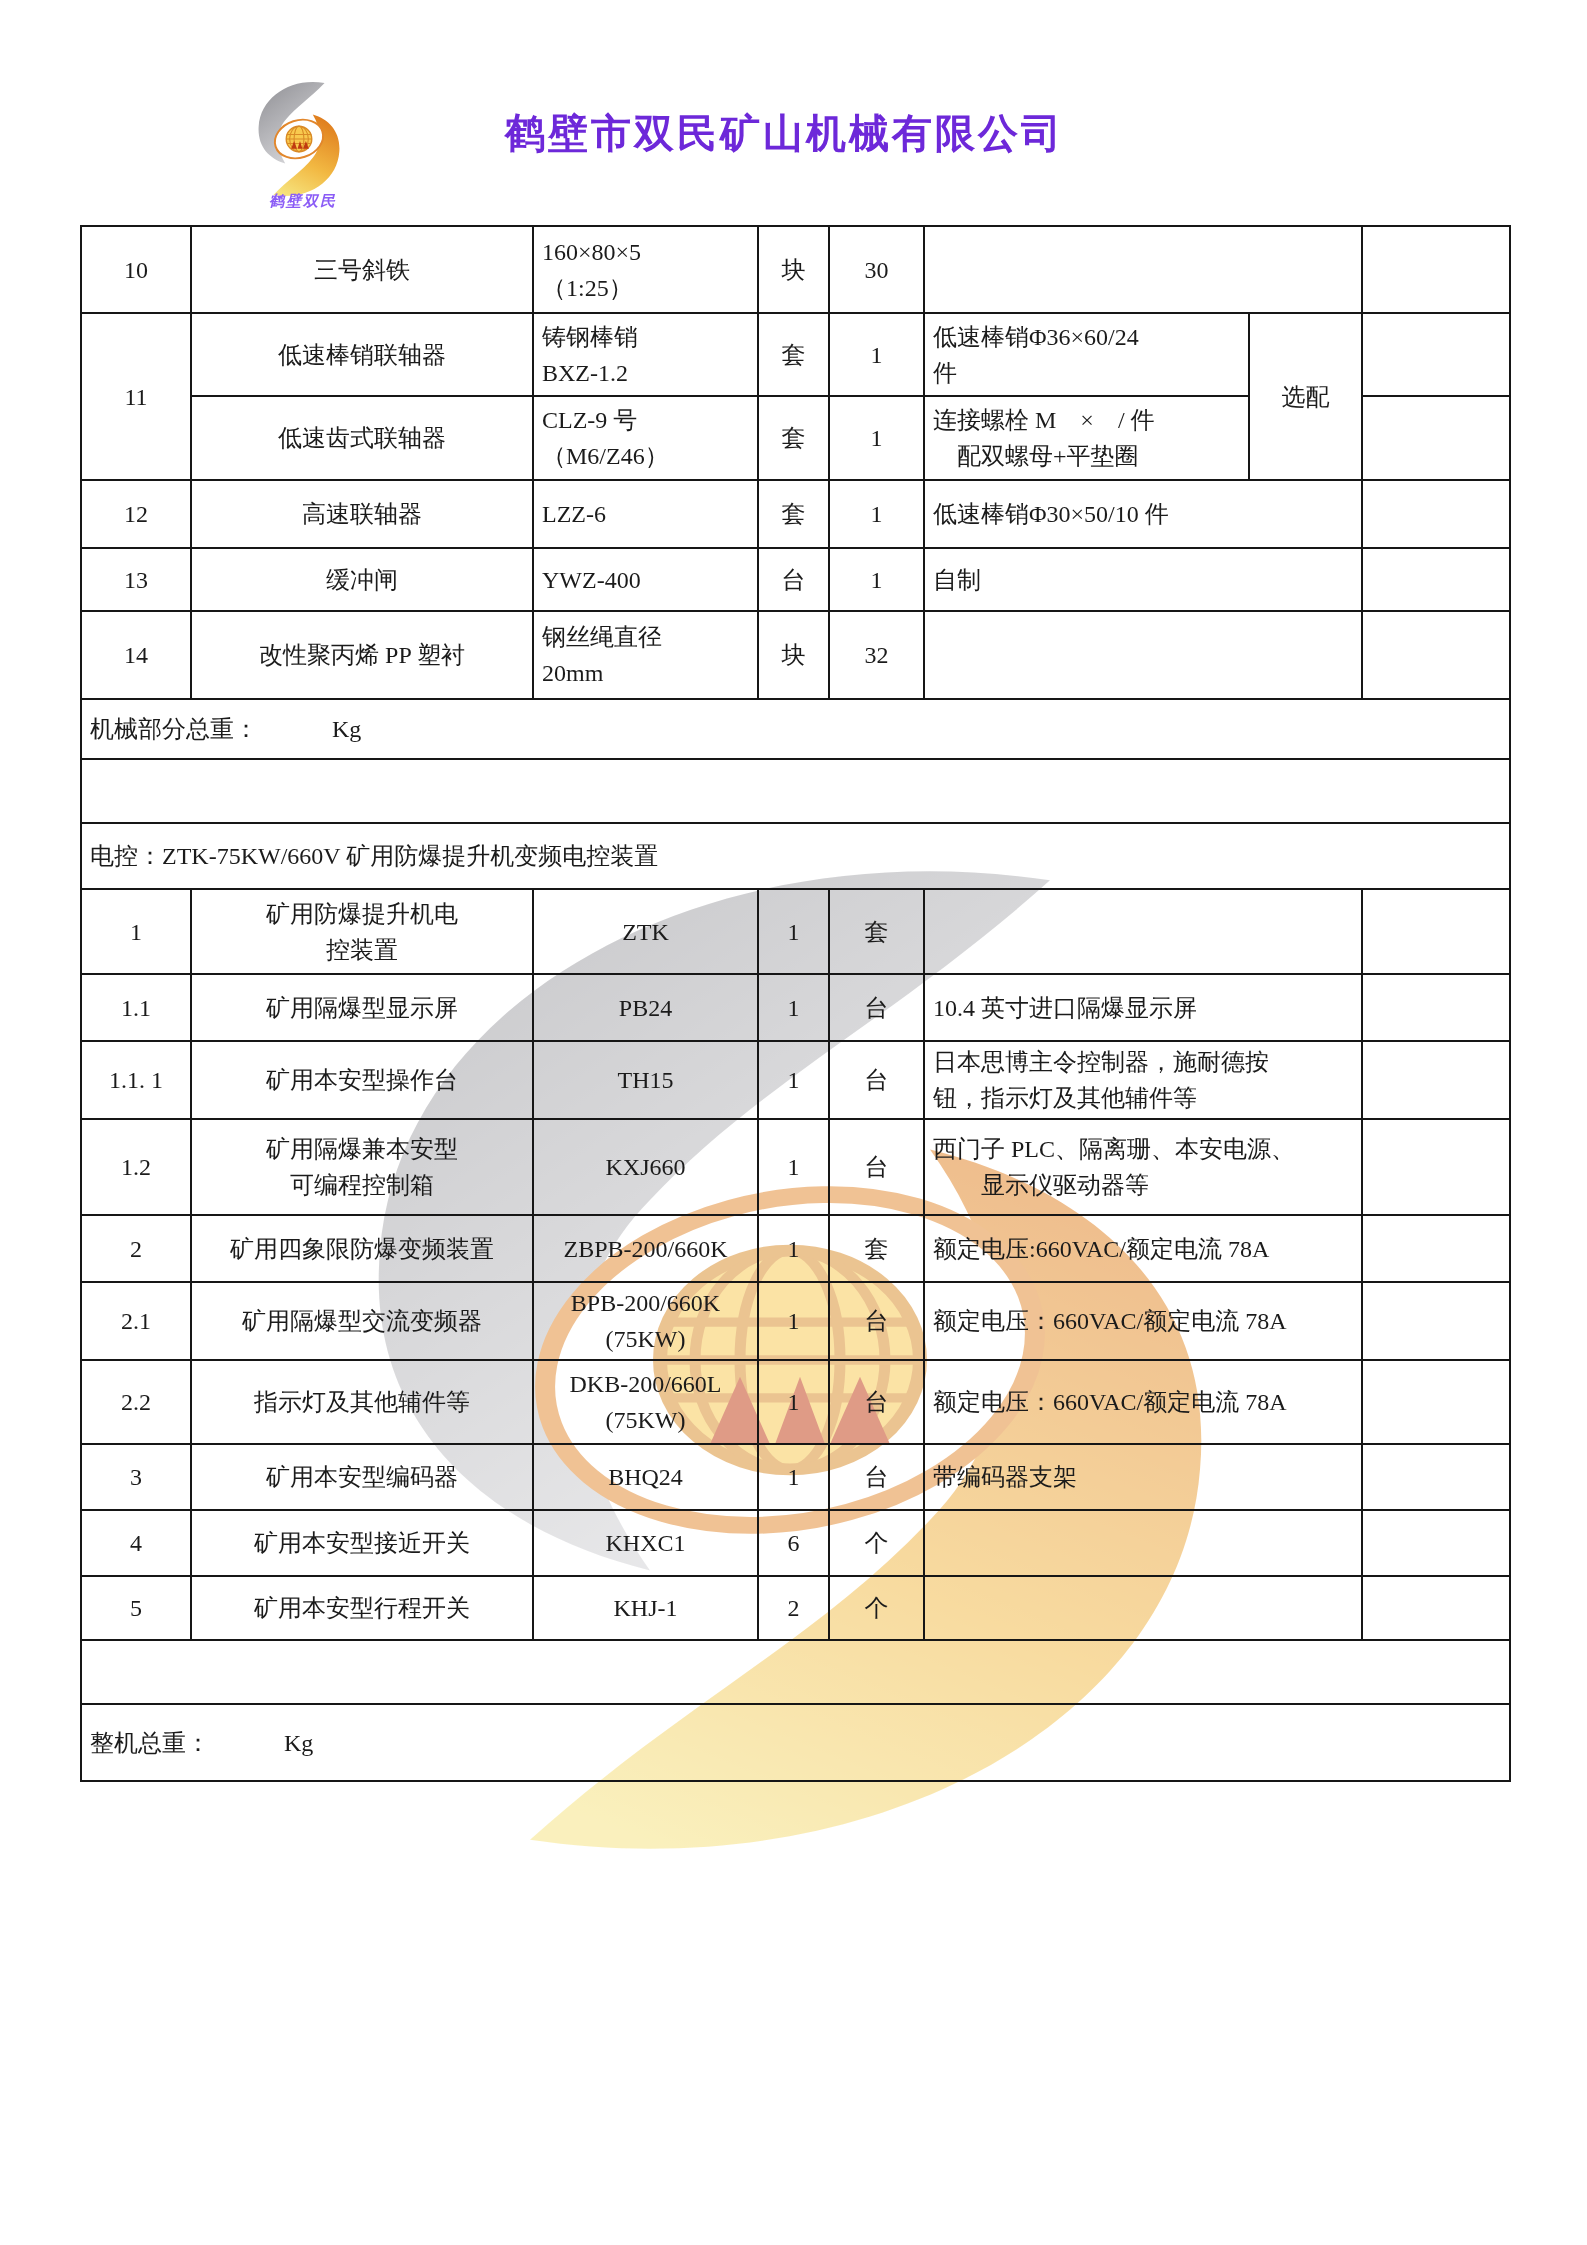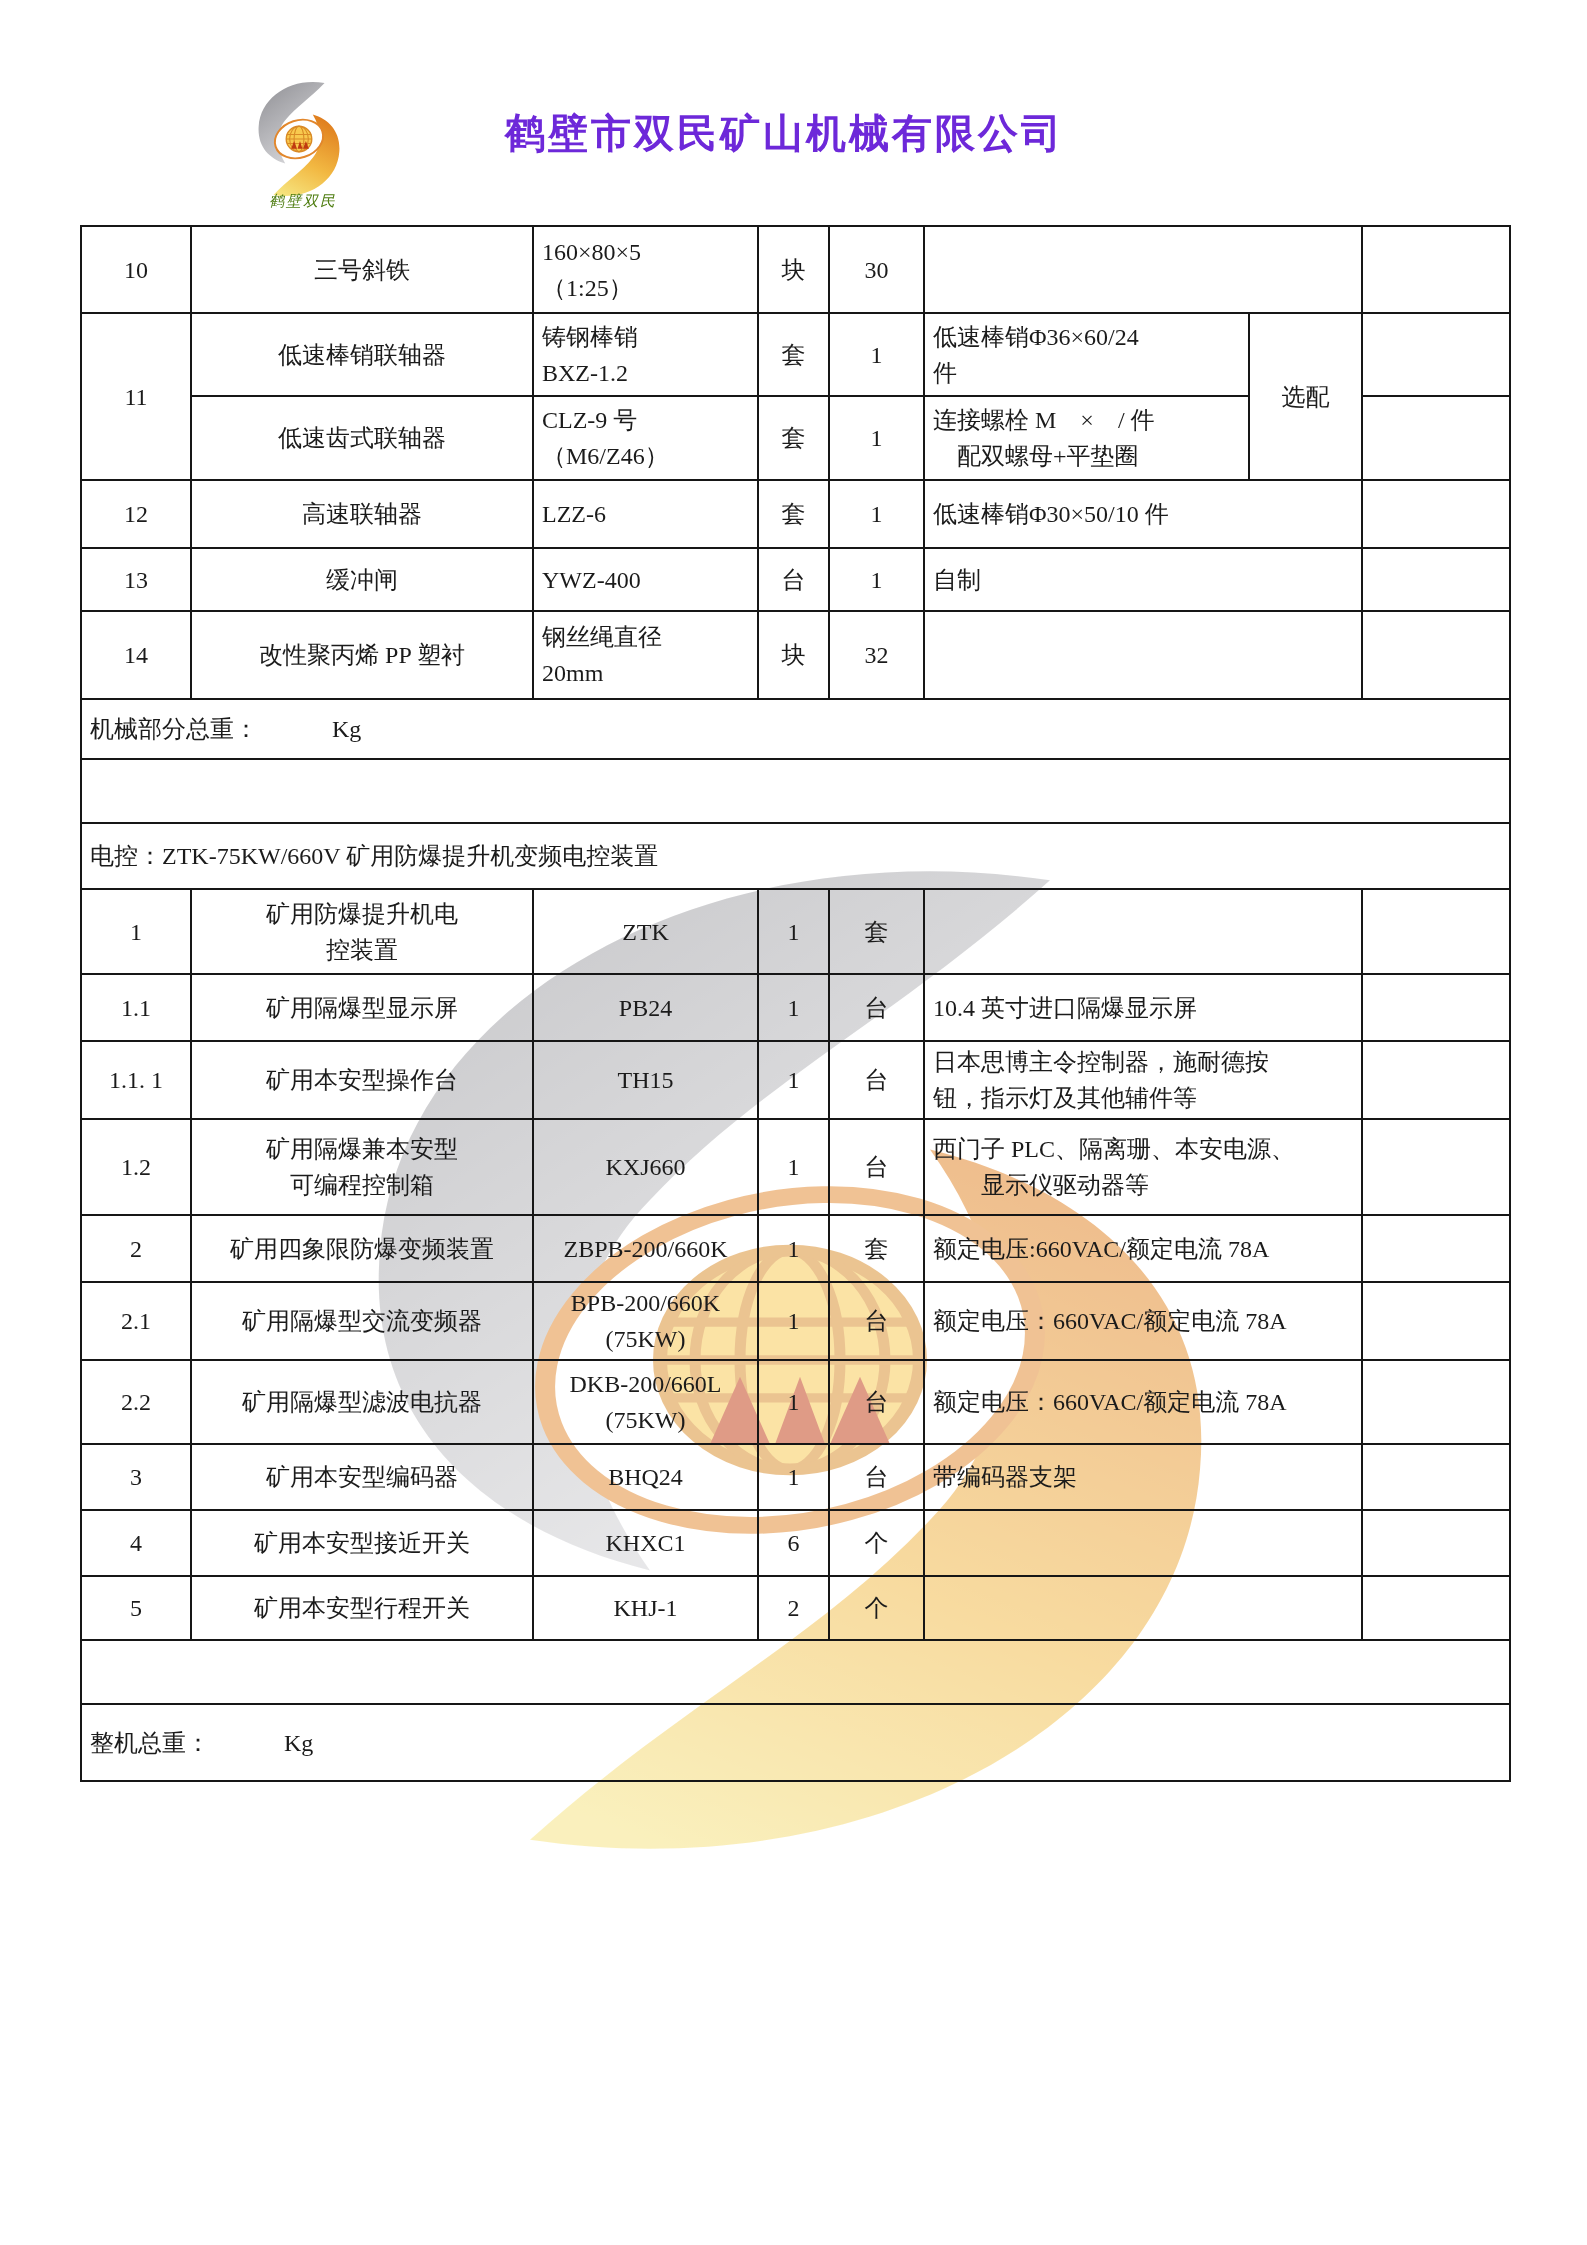--- a/index.html
+++ b/index.html
@@ -4,21 +4,21 @@
 <style>
   html,body{margin:0;padding:0;}
   body{
     width:1587px;height:2245px;position:relative;background:#ffffff;
     font-family:"Liberation Serif","DejaVu Serif",serif;color:#1b1b1b;
     overflow:hidden;
   }
   
   .logo-box{position:absolute;left:248px;top:80px;width:110px;height:140px;}
   .logo-text{position:absolute;left:0;top:112px;width:110px;text-align:center;
-    color:#4d7c0f;font-size:15px;font-style:italic;font-weight:normal;letter-spacing:2px;}
+    color:#8b5cf6;font-size:15px;font-style:italic;font-weight:bold;letter-spacing:2px;}
   .company-title{
     position:absolute;left:505px;top:106px;
     font-size:40px;letter-spacing:3px;color:#6d28d9;
     font-family:"Liberation Sans","DejaVu Sans",sans-serif;font-weight:700;white-space:nowrap;
   }
   
   .watermark{position:absolute;left:290px;top:855px;width:1000px;height:1010px;opacity:.5;z-index:0;}
   
   table.parts{
     position:absolute;left:80px;top:225px;width:1429px;z-index:1;
@@ -211,21 +211,21 @@
       <td class="c">矿用隔爆型交流变频器</td>
       <td class="c">BPB-200/660K
 (75KW)</td>
       <td class="c">1</td>
       <td class="c">台</td>
       <td class="l" colspan="2">额定电压：660VAC/额定电流 78A</td>
       <td class="c"></td>
     </tr>
     <tr style="height:84px">
       <td class="c">2.2</td>
-      <td class="c">矿用隔爆型滤波电抗器</td>
+      <td class="c">指示灯及其他辅件等</td>
       <td class="c">DKB-200/660L
 (75KW)</td>
       <td class="c">1</td>
       <td class="c">台</td>
       <td class="l" colspan="2">额定电压：660VAC/额定电流 78A</td>
       <td class="c"></td>
     </tr>
     <tr style="height:66px">
       <td class="c">3</td>
       <td class="c">矿用本安型编码器</td>

